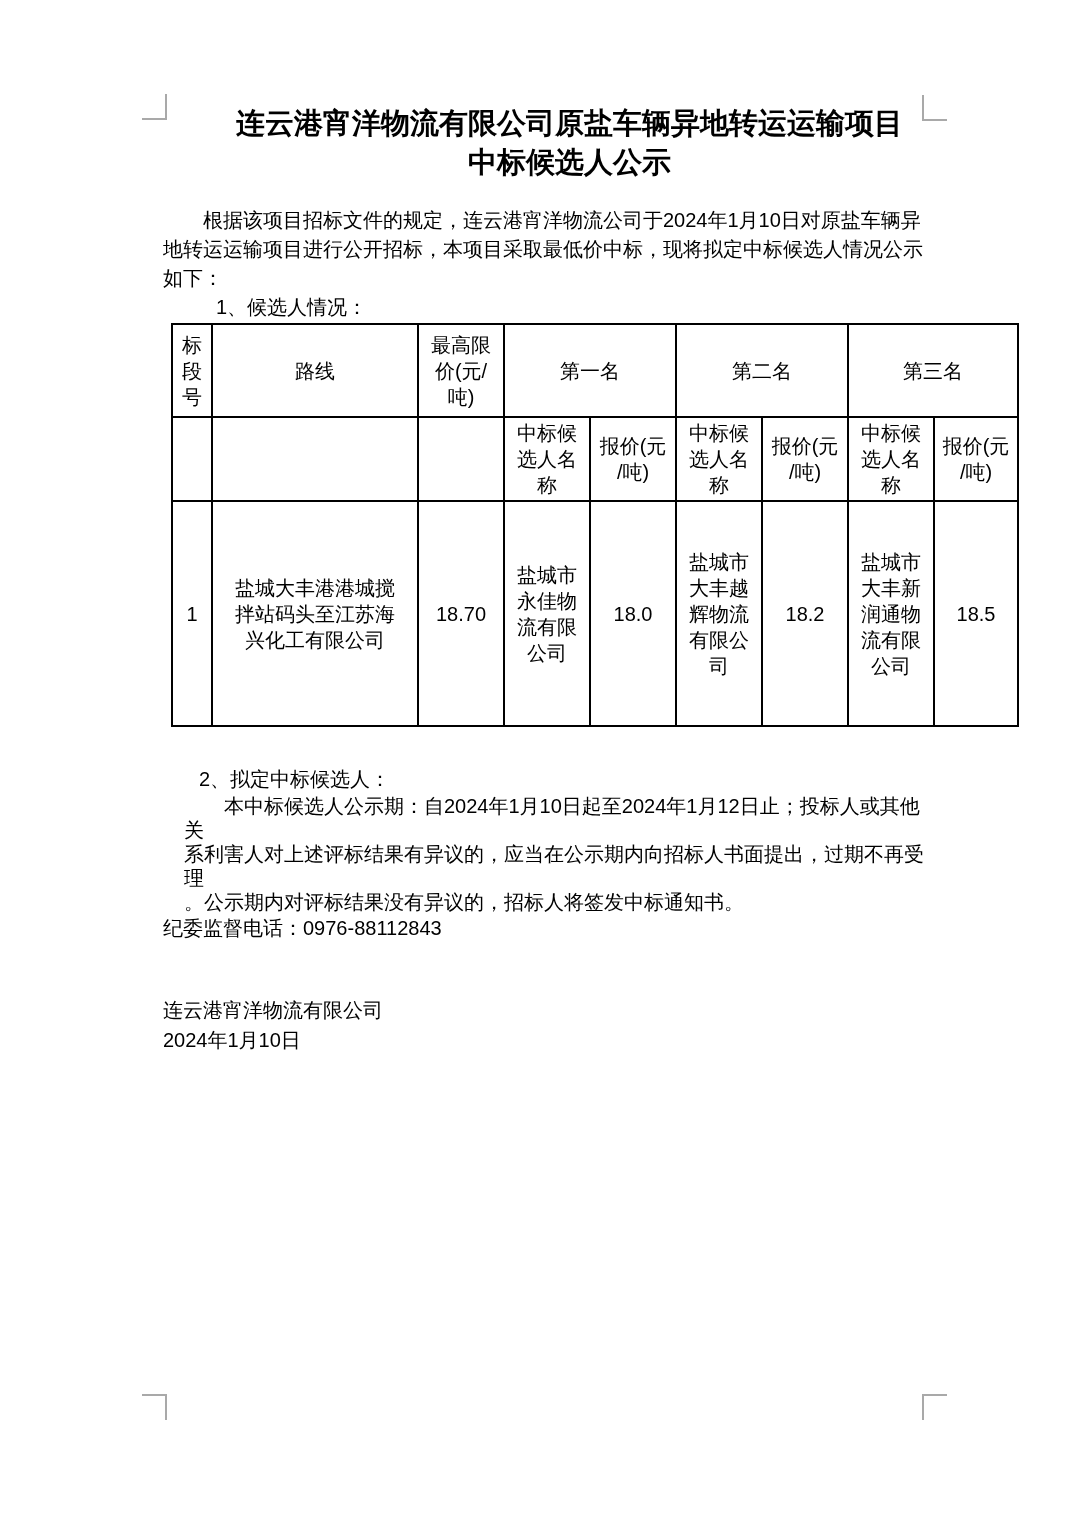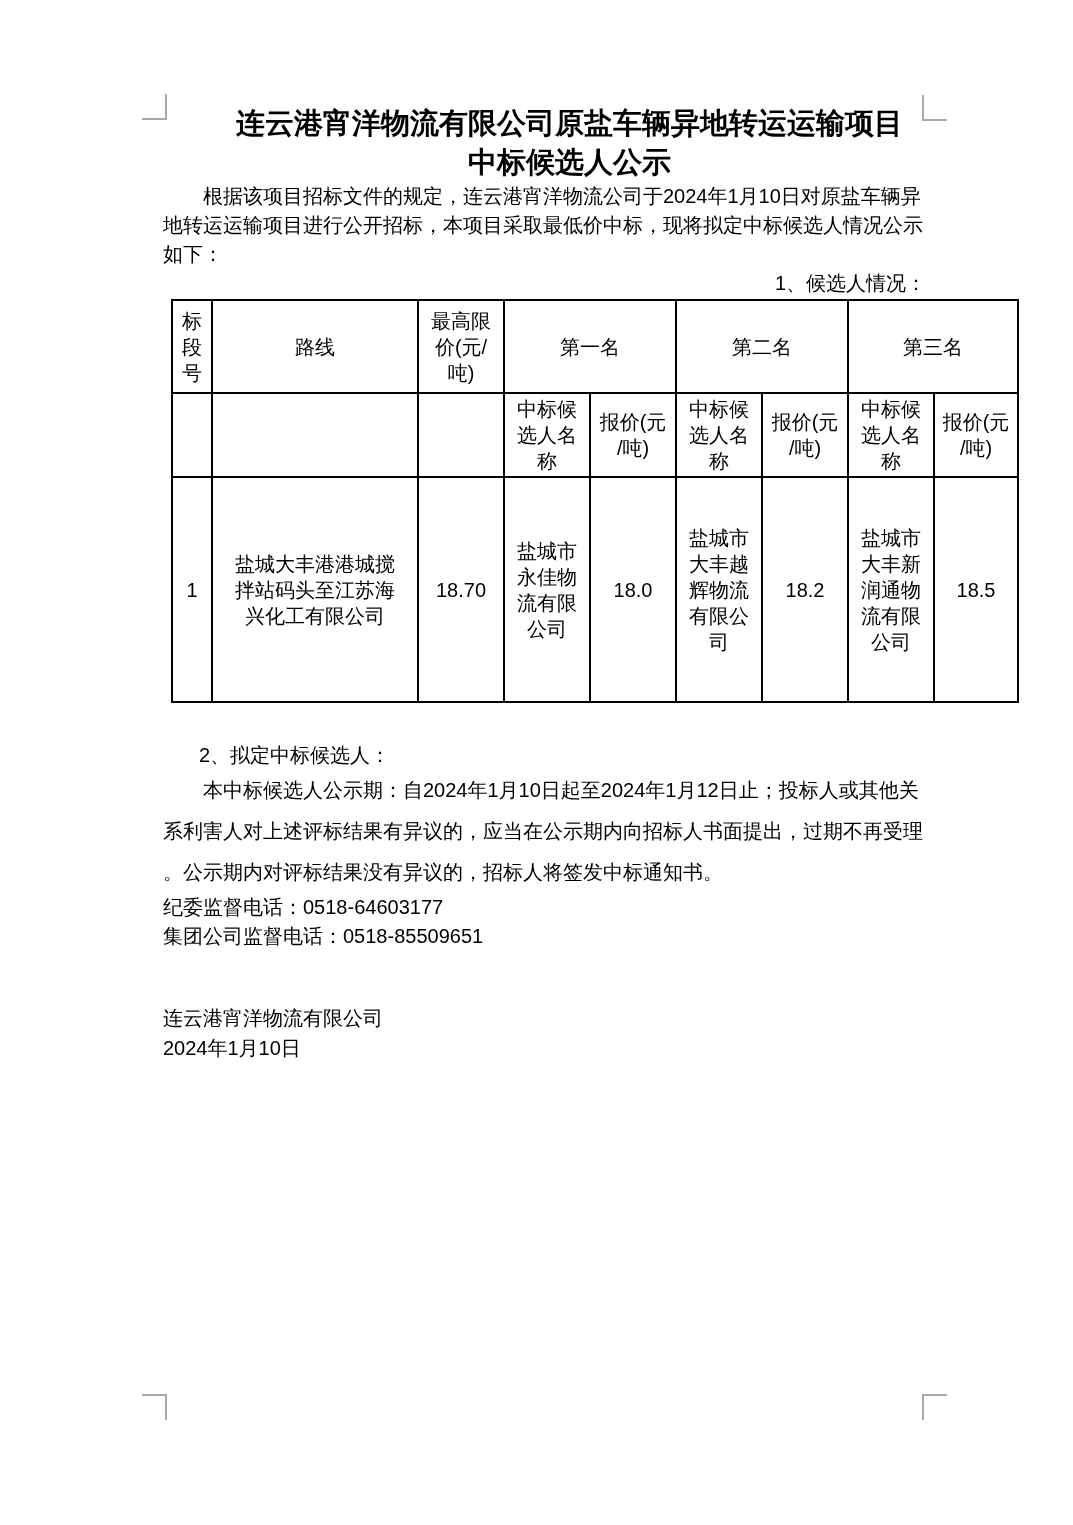--- a/index.html
+++ b/index.html
@@ -22,40 +22,40 @@
     position:absolute;left:163px;top:0;width:763px;
     font-size:20px;line-height:29px;
   }
   .title{
     margin-top:104px;
     padding-left:50px;
     font-size:29px;font-weight:bold;line-height:39px;
     text-align:center;
   }
   .para-indent{text-indent:2em;}
-  .intro{}
-  .sec1{padding-left:53px;text-align:right;}
+  .intro{margin-top:24px;}
+  .sec1{padding-left:53px;}
   .sec2{padding-left:36px;margin-top:38px;}
 
   table.cand{
     border-collapse:collapse;table-layout:fixed;
     width:846px;margin-left:8px;margin-top:1px;
   }
   table.cand td{
     border:2px solid #000000;
     text-align:center;vertical-align:middle;
     font-size:20px;line-height:26px;
     padding:2px;overflow:hidden;
   }
   tr.r1{height:93px;}
   tr.r2{height:77px;}
   tr.r3{height:225px;}
 
   .bold{font-weight:bold;}
-  .notice{line-height:41px;}
+  .notice{line-height:24px;margin-left:21px;}
   .sign{margin-top:52px;text-align:left;line-height:30px;}
 </style>
 </head>
 <body>
 
 <div class="page">
 
   <div class="mark m-tl"></div>
   <div class="mark m-tr"></div>
   <div class="mark m-bl"></div>
@@ -116,22 +116,21 @@
           <td>18.5</td>
         </tr>
       </tbody>
     </table>
 
     <div class="sec2">2、拟定中标候选人：</div>
 
 
     <div class="notice para-indent">本中标候选人公示期：自2024年1月10日起至2024年1月12日止；投标人或其他关<br>系利害人对上述评标结果有异议的，应当在公示期内向招标人书面提出，过期不再受理<br>。公示期内对评标结果没有异议的，招标人将签发中标通知书。</div>
 
-    <div>纪委监督电话：0518-64603177</div>
-    <div>集团公司监督电话：0518-85509651</div>
+    <div>纪委监督电话：0976-88112843</div>
 
     <div class="sign">
       <div>连云港宵洋物流有限公司</div>
       <div>2024年1月10日</div>
     </div>
 
   </div>
 </div>
 
 </body></html>

